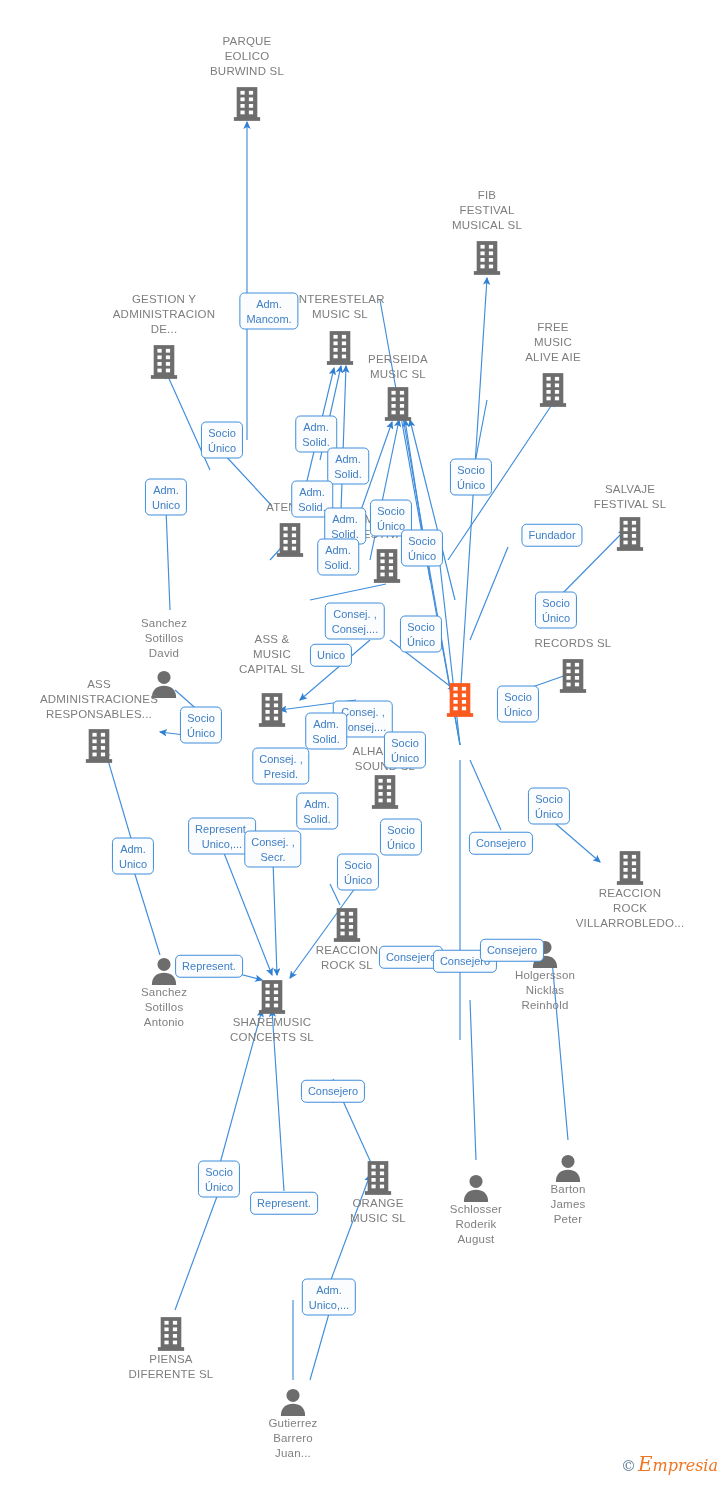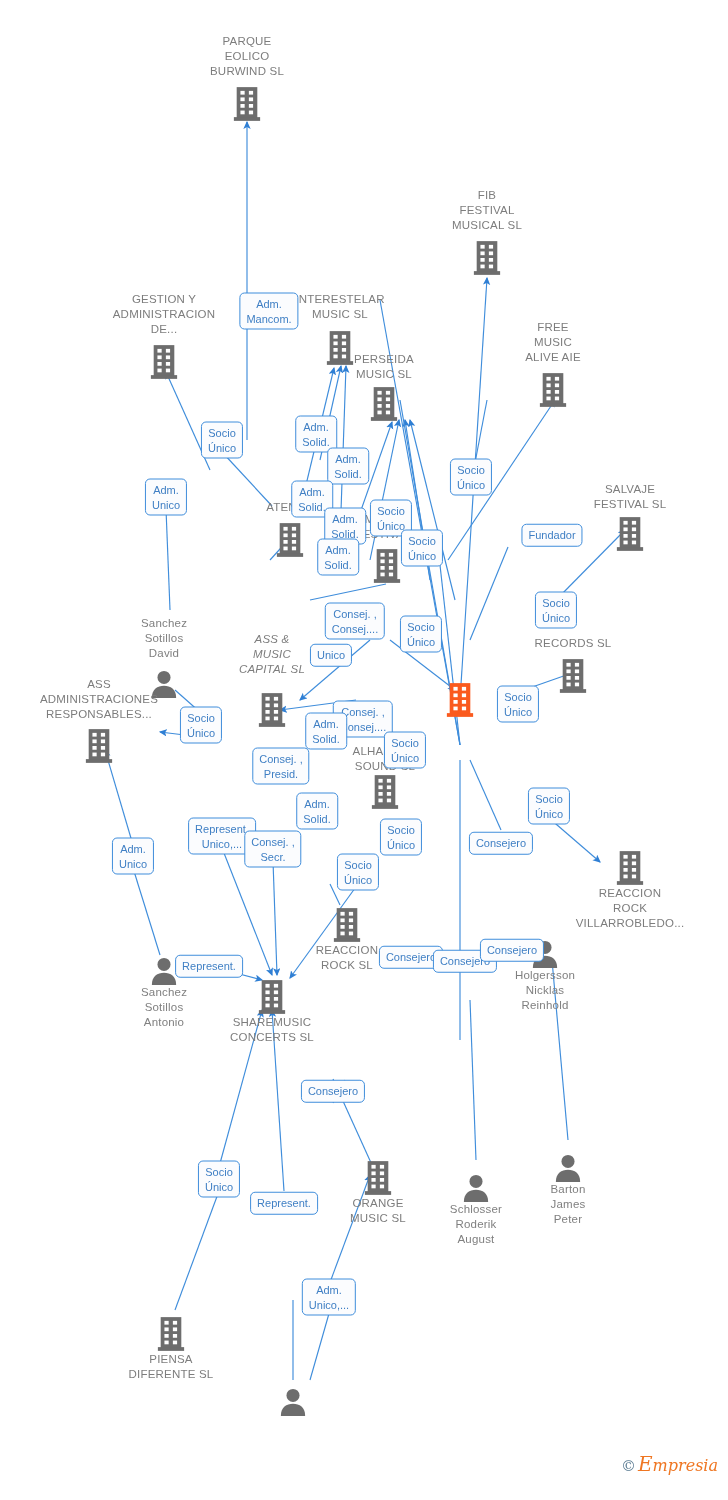--- a/index.html
+++ b/index.html
@@ -240,21 +240,21 @@
               <rect x="18" y="5" width="4.5" height="4"></rect>
               <rect x="9" y="12" width="4.5" height="4"></rect>
               <rect x="18" y="12" width="4.5" height="4"></rect>
               <rect x="9" y="19" width="4.5" height="4"></rect>
               <rect x="18" y="19" width="4.5" height="4"></rect>
               <rect x="9" y="26" width="4.5" height="4"></rect>
               <rect x="18" y="26" width="4.5" height="4"></rect>
             </g>
           </svg></span>
       </div>
-      <div class="node company" style="left: 384px; top: 352px;">
+      <div class="node company" style="left: 398px; top: 352px;">
         <div class="node-label">PERSEIDA
 MUSIC  SL</div>
         <div style="height: 4px;"></div>
         <span class="glyph"><svg width="30" height="36" viewBox="0 0 32 38" xmlns="http://www.w3.org/2000/svg">
             <rect x="5" y="1" width="22" height="33" fill="#6d6d6d"></rect>
             <rect x="2" y="33" width="28" height="4" fill="#6d6d6d"></rect>
             <g fill="#ffffff">
               <rect x="9" y="5" width="4.5" height="4"></rect>
               <rect x="18" y="5" width="4.5" height="4"></rect>
               <rect x="9" y="12" width="4.5" height="4"></rect>
@@ -343,21 +343,21 @@
               <rect x="18" y="5" width="4.5" height="4"></rect>
               <rect x="9" y="12" width="4.5" height="4"></rect>
               <rect x="18" y="12" width="4.5" height="4"></rect>
               <rect x="9" y="19" width="4.5" height="4"></rect>
               <rect x="18" y="19" width="4.5" height="4"></rect>
               <rect x="9" y="26" width="4.5" height="4"></rect>
               <rect x="18" y="26" width="4.5" height="4"></rect>
             </g>
           </svg></span>
       </div>
-      <div class="node company" style="left: 272px; top: 632px; font-style: italic;">
+      <div class="node company" style="left: 272px; top: 632px;">
         <div class="node-label">ASS &amp;
 MUSIC
 CAPITAL SL</div>
         <div style="height: 15px;"></div>
         <span class="glyph"><svg width="30" height="36" viewBox="0 0 32 38" xmlns="http://www.w3.org/2000/svg">
             <rect x="5" y="1" width="22" height="33" fill="#6d6d6d"></rect>
             <rect x="2" y="33" width="28" height="4" fill="#6d6d6d"></rect>
             <g fill="#ffffff">
               <rect x="9" y="5" width="4.5" height="4"></rect>
               <rect x="18" y="5" width="4.5" height="4"></rect>
@@ -551,20 +551,23 @@
             </g>
           </svg></span>
         <div class="node-label">PIENSA
 DIFERENTE SL</div>
       </div>
       <div class="node person label-below" style="left: 293px; top: 1386px;">
         <span class="glyph"><svg width="30" height="28" viewBox="0 0 32 30" xmlns="http://www.w3.org/2000/svg">
             <circle cx="16" cy="8" r="7" fill="#6d6d6d"></circle>
             <path d="M3,30 C3,20.5 9,17 16,17 C23,17 29,20.5 29,30 Z" fill="#6d6d6d"></path>
           </svg></span>
+        <div class="node-label">Gutierrez
+Barrero
+Juan...</div>
       </div>
     </div>
   <div id="badges">
       <div class="badge" style="left: 269px; top: 311px;">Adm.
 Mancom.</div>
       <div class="badge" style="left: 222px; top: 440px;">Socio
 Único</div>
       <div class="badge" style="left: 316px; top: 434px;">Adm.
 Solid.</div>
       <div class="badge" style="left: 471px; top: 477px;">Socio

